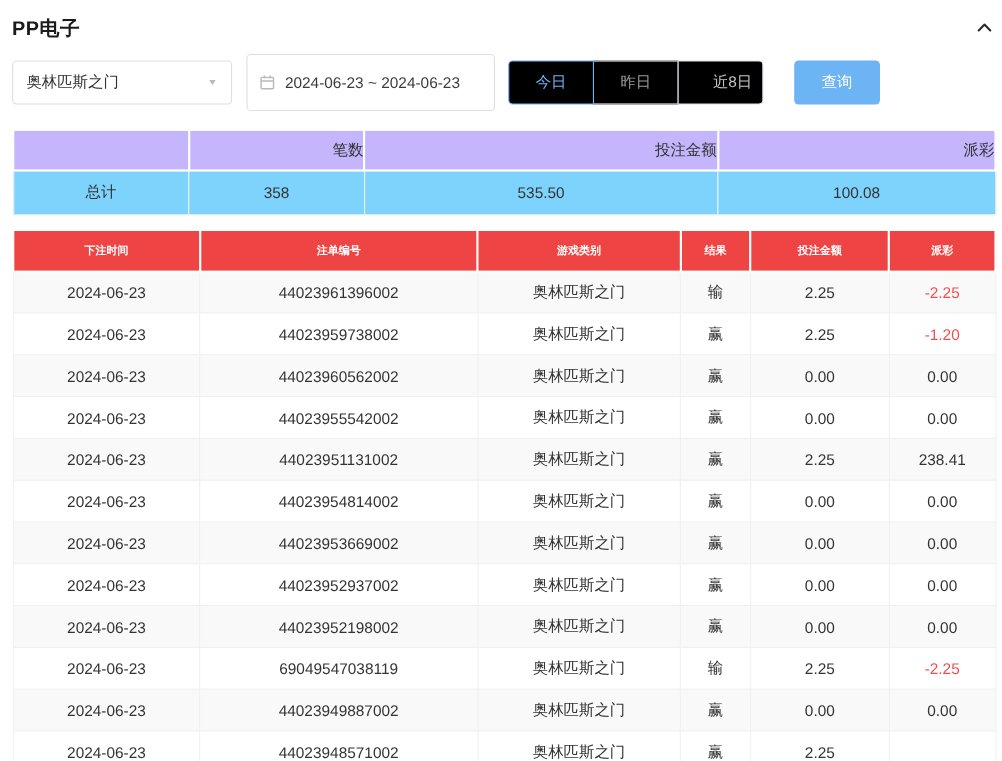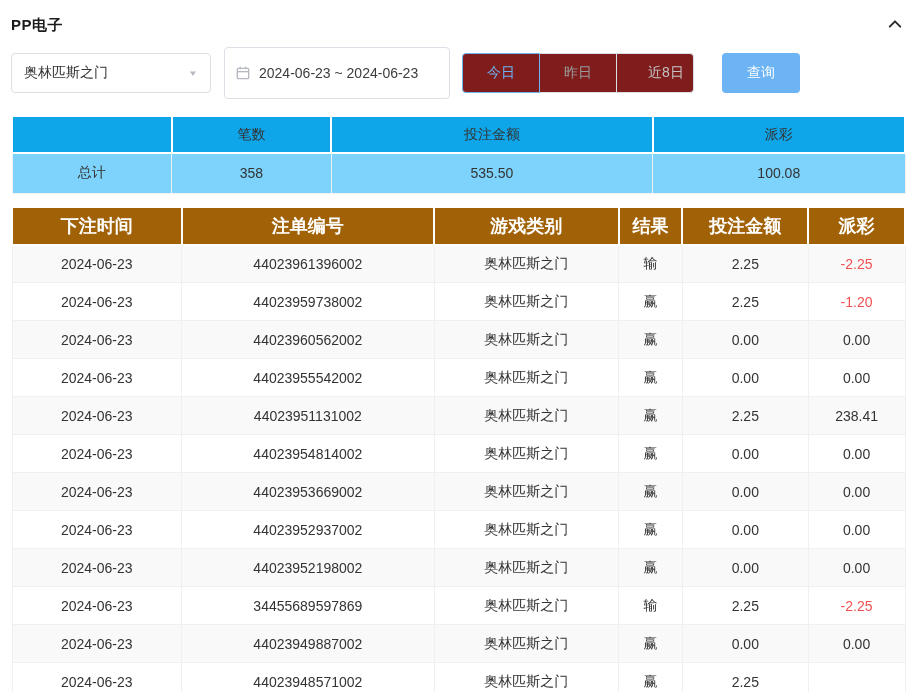--- a/index.html
+++ b/index.html
@@ -3,53 +3,53 @@
 <meta charset="utf-8">
 <style>
   * { margin:0; padding:0; box-sizing:border-box; }
   html,body { width:911px; height:692px; overflow:hidden; background:#ffffff;
     font-family:"Liberation Sans","DejaVu Sans",sans-serif; color:#333; }
   .panel { padding:14px 0 0 11px; width:906px; }
 
   
   .panel-header { display:flex; justify-content:space-between; align-items:center;
     width:895px; margin-bottom:17px; }
-  .panel-title { font-size:15px; font-weight:bold; color:#1b1b1b; letter-spacing:.5px; }
+  .panel-title { font-size:18px; font-weight:bold; color:#1b1b1b; letter-spacing:.5px; }
   .chevron-btn { width:22px; height:22px; display:flex; align-items:center; justify-content:center;
     cursor:pointer; background:none; border:none; }
 
   
   .filters { display:flex; align-items:center; height:40px; margin-bottom:22px; }
   .select-box { width:200px; height:40px; border:1px solid #dcdfe6; border-radius:4px;
     display:flex; align-items:center; justify-content:space-between; padding:0 12px;
     font-size:14px; color:#333; cursor:pointer; background:#fff; margin-right:13px; }
   .select-caret { color:#b6b9bf; font-size:10px; transform:scaleY(.8); }
   .date-box { width:226px; height:52px; border:1px solid #dcdfe6; border-radius:4px;
     display:flex; align-items:center; padding:0 10px; font-size:14px; color:#3c3c3c;
     cursor:pointer; background:#fff; margin-right:12px; }
   .date-box .cal { margin-right:8px; display:flex; align-items:center; }
   .btn-group { display:flex; }
-  .btn { width:78px; height:40px; background:#7f1d1d; border:1px solid #dcdfe6; font-size:14px;
+  .btn { width:78px; height:40px; background:#000000; border:1px solid #dcdfe6; font-size:14px;
     cursor:pointer; font-family:inherit; }
   .btn + .btn { margin-left:-1px; }
   .btn.active { border:1px solid #6db4f5; color:#6db4f5; border-radius:4px 0 0 4px; position:relative; z-index:2; }
   .btn.mid { color:#9a9a9a; }
   .btn.faint { color:#c4c4c4; border-radius:0 4px 4px 0;padding-left:22px; }
   .btn.query { background:#6db4f5; color:#fff; border:none; border-radius:4px; margin-left:28px; }
 
   
   table { border-collapse:collapse; width:895px; font-size:14px; }
-  .summary th { background:#0ea5e9; height:37px; font-weight:normal; color:#333;
-    border:2px solid #fff; text-align:center; }
+  .summary th { background:#c4b5fd; height:37px; font-weight:normal; color:#333;
+    border:2px solid #fff; text-align:right; }
   .summary td { background:#7dd3fc; height:40px; border:1px solid #f1f1f1; text-align:center; color:#333; }
 
   
   .bets { margin-top:12px; }
-  .bets th { background:#a16207; color:#fff; height:38px; font-weight:bold;
-    border:2px solid #fff; text-align:center; font-size:18px; }
+  .bets th { background:#ef4444; color:#fff; height:38px; font-weight:bold;
+    border:2px solid #fff; text-align:center; font-size:10px; }
   .bets td { height:38px; text-align:center; border:1px solid #f0f0f0; color:#333; background:#fff; }
   .bets tbody tr:nth-child(odd) td { background:#f9f9fa; }
   .bets td.neg { color:#f25050; }
 </style>
 </head>
 <body>
 
 <div class="panel">
 
   <div class="panel-header">
@@ -202,21 +202,21 @@
         <tr>
     <td>2024-06-23</td>
     <td>44023952198002</td>
     <td>奥林匹斯之门</td>
     <td>赢</td>
     <td>0.00</td>
     <td>0.00</td>
   </tr>
         <tr>
     <td>2024-06-23</td>
-    <td>34455689597869</td>
+    <td>69049547038119</td>
     <td>奥林匹斯之门</td>
     <td>输</td>
     <td>2.25</td>
     <td class="neg">-2.25</td>
   </tr>
         <tr>
     <td>2024-06-23</td>
     <td>44023949887002</td>
     <td>奥林匹斯之门</td>
     <td>赢</td>

